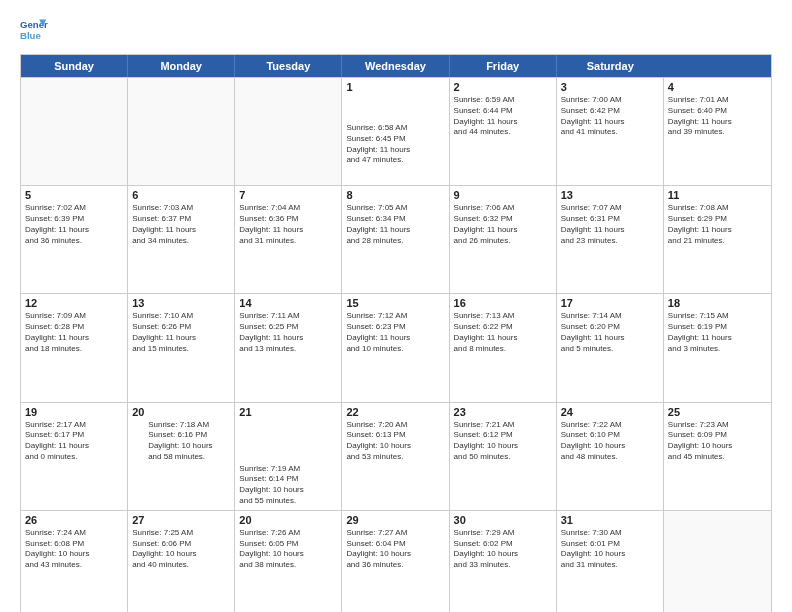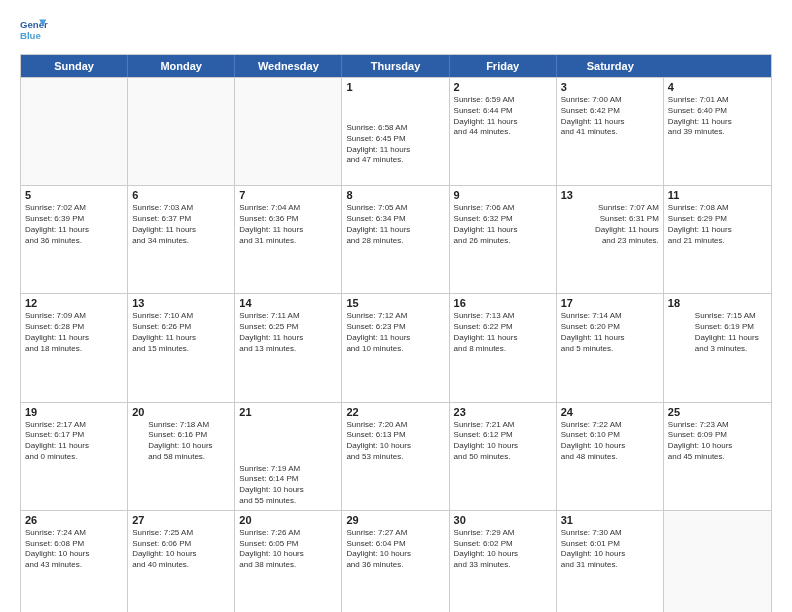--- a/index.html
+++ b/index.html
@@ -113,22 +113,22 @@
     <div class="title-block">
       <div class="month-title"></div>
       <div class="subtitle"></div>
     </div>
   </div>
 
   <div class="calendar">
     <div class="cal-header">
     <div class="cal-header-cell">Sunday</div>
         <div class="cal-header-cell">Monday</div>
+        <div class="cal-header-cell">Tuesday</div>
         <div class="cal-header-cell">Wednesday</div>
-        <div class="cal-header-cell">Thursday</div>
         <div class="cal-header-cell">Friday</div>
         <div class="cal-header-cell">Saturday</div>
       </div>
     <div class="cal-body">
     <div class="cal-row">
           <div class="cal-cell empty"></div>
           <div class="cal-cell empty"></div>
           <div class="cal-cell empty"></div>
           <div class="cal-cell">
             <div class="day-num">1</div>
@@ -190,21 +190,21 @@
           </div>
           <div class="cal-cell">
             <div class="day-num">9</div>
             <div class="cell-text" style="white-space: pre-line;">Sunrise: 7:06 AM
 Sunset: 6:32 PM
 Daylight: 11 hours
 and 26 minutes.</div>
           </div>
           <div class="cal-cell">
             <div class="day-num">13</div>
-            <div class="cell-text" style="white-space: pre-line; text-align: right;">Sunrise: 7:07 AM
+            <div class="cell-text" style="white-space: pre-line;">Sunrise: 7:07 AM
 Sunset: 6:31 PM
 Daylight: 11 hours
 and 23 minutes.</div>
           </div>
           <div class="cal-cell">
             <div class="day-num">11</div>
             <div class="cell-text" style="white-space: pre-line;">Sunrise: 7:08 AM
 Sunset: 6:29 PM
 Daylight: 11 hours
 and 21 minutes.</div>
@@ -248,21 +248,21 @@
           </div>
           <div class="cal-cell">
             <div class="day-num">17</div>
             <div class="cell-text" style="white-space: pre-line;">Sunrise: 7:14 AM
 Sunset: 6:20 PM
 Daylight: 11 hours
 and 5 minutes.</div>
           </div>
           <div class="cal-cell">
             <div class="day-num">18</div>
-            <div class="cell-text" style="white-space: pre-line; margin-left: 27px;">Sunrise: 7:15 AM
+            <div class="cell-text" style="white-space: pre-line;">Sunrise: 7:15 AM
 Sunset: 6:19 PM
 Daylight: 11 hours
 and 3 minutes.</div>
           </div>
         </div>
         <div class="cal-row">
           <div class="cal-cell">
             <div class="day-num">19</div>
             <div class="cell-text" style="white-space: pre-line;">Sunrise: 2:17 AM
 Sunset: 6:17 PM

